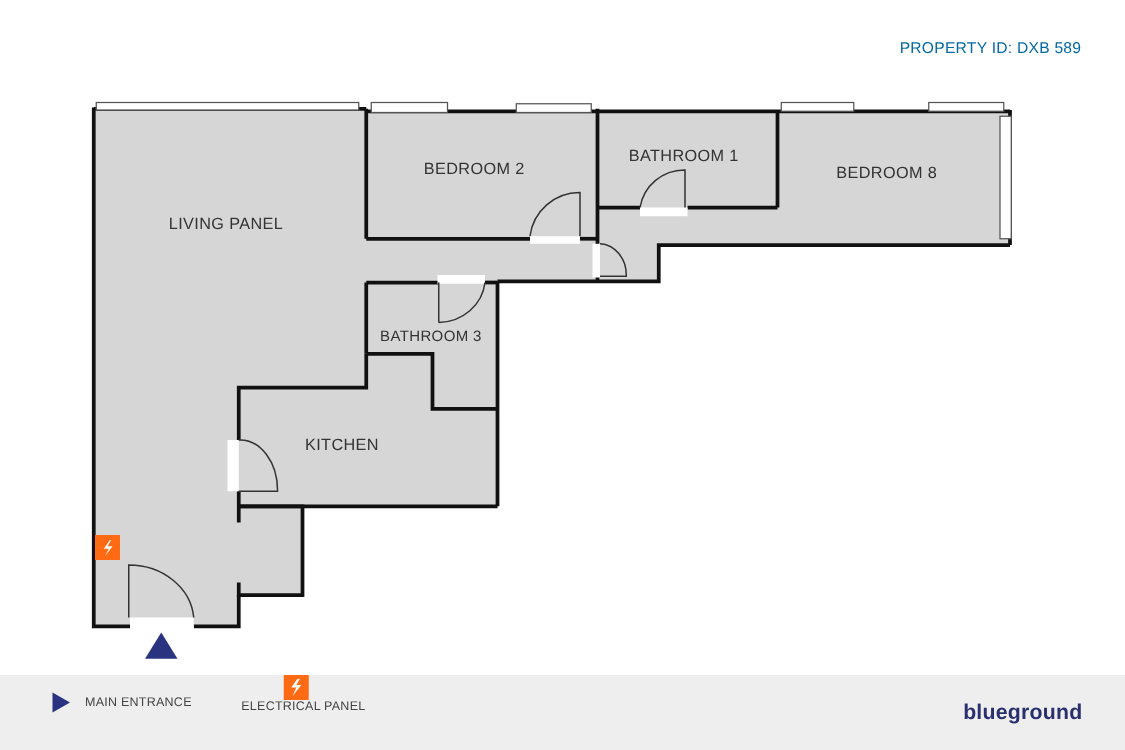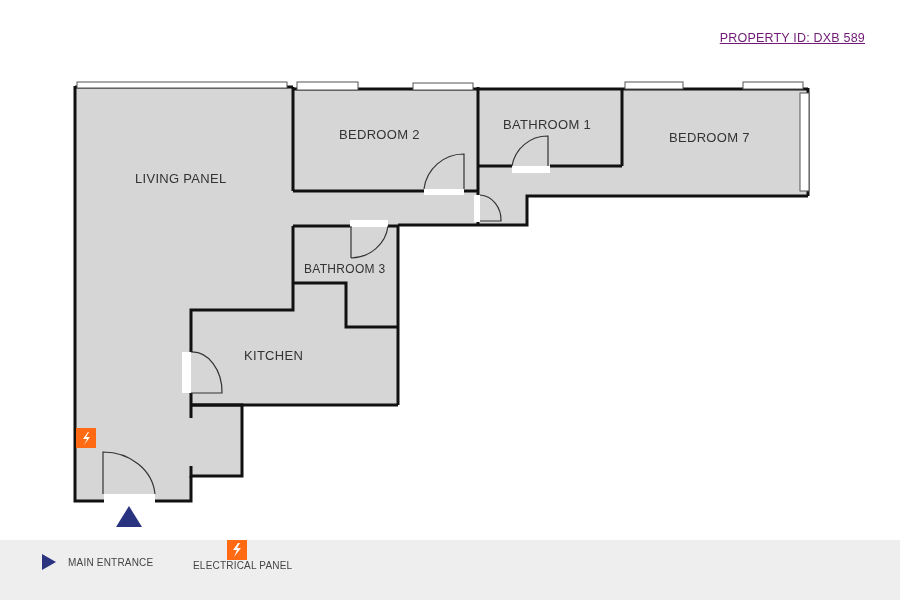--- a/index.html
+++ b/index.html
@@ -1,17 +1,17 @@
 <!DOCTYPE html>
 <html><head>
 <meta charset="utf-8">
 <style>
   html, body { margin: 0; padding: 0; }
   body { width: 900px; height: 600px; background: #ffffff; position: relative; overflow: hidden; font-family: "Liberation Sans", sans-serif; }
-  .prop-id { position: absolute; top: 31px; right: 35px; font-size: 12.5px; color: #701a75; letter-spacing: 0.2px; text-decoration: underline; }
+  .prop-id { position: absolute; top: 31px; right: 35px; font-size: 12.5px; color: #0369a1; letter-spacing: 0.2px; }
   .plan { position: absolute; left: 0; top: 0; width: 900px; height: 540px; }
   .room-label { position: absolute; font-size: 13px; color: #333; letter-spacing: 0.3px; white-space: nowrap; }
   .footer { position: absolute; left: 0; top: 540px; width: 900px; height: 60px; background: #eeeeee; }
   .legend-item { position: absolute; top: 0; height: 44px; display: flex; align-items: center; }
   .legend-text { font-size: 10px; color: #444; letter-spacing: 0.2px; }
   .elec-icon { width: 20px; height: 20px; background: #ff6a13; display: flex; align-items: center; justify-content: center; }
   .brand { position: absolute; right: 34px; top: 0; height: 60px; display: flex; align-items: center; font-size: 17px; font-weight: bold; color: #2a2f6e; letter-spacing: 0.2px; }
 </style>
 </head>
 <body>
@@ -97,32 +97,33 @@
     <rect x="76" y="428" width="20" height="20" fill="#ff6a13"></rect>
     <path d="M88,432 L83,439 L87,439 L84,445 L90,437 L86,437 L89,432 Z" fill="#fff"></path>
   </g>
 
   <polygon points="116,527 129,506 142,527" fill="#2a3380"></polygon>
 </svg>
 
 <div class="room-label" style="left:135px; top:171px;">LIVING PANEL</div>
 <div class="room-label" style="left:339px; top:127px;text-align:center;">BEDROOM 2</div>
 <div class="room-label" style="left:503px; top:117px;">BATHROOM 1</div>
-<div class="room-label" style="left:669px; top:130px;">BEDROOM 7</div>
+<div class="room-label" style="left:669px; top:130px;">BEDROOM 8</div>
 <div class="room-label" style="left:304px; top:262px; font-size:12px;">BATHROOM 3</div>
 <div class="room-label" style="left:244px; top:348px;">KITCHEN</div>
 
 <div class="footer">
   <div class="legend-item" style="left:41px;">
     <svg width="16" height="18" viewBox="0 0 16 18">
       <polygon points="1,1 15,9 1,17" fill="#2a3380"></polygon>
     </svg>
     <span class="legend-text" style="margin-left:11px;">MAIN ENTRANCE</span>
   </div>
   <div class="legend-item" style="left:181px;flex-direction:column;">
     <div class="elec-icon">
       <svg width="10" height="14" viewBox="0 0 10 14">
           <path d="M6,0 L1,7 L5,7 L2,14 L9,5 L5,5 L8,0 Z" fill="#fff"></path>
         </svg>
     </div>
     <span class="legend-text" style="margin-left:12px;">ELECTRICAL PANEL</span>
   </div>
+  <div class="brand">blueground</div>
 </div>
 
 </body></html>

